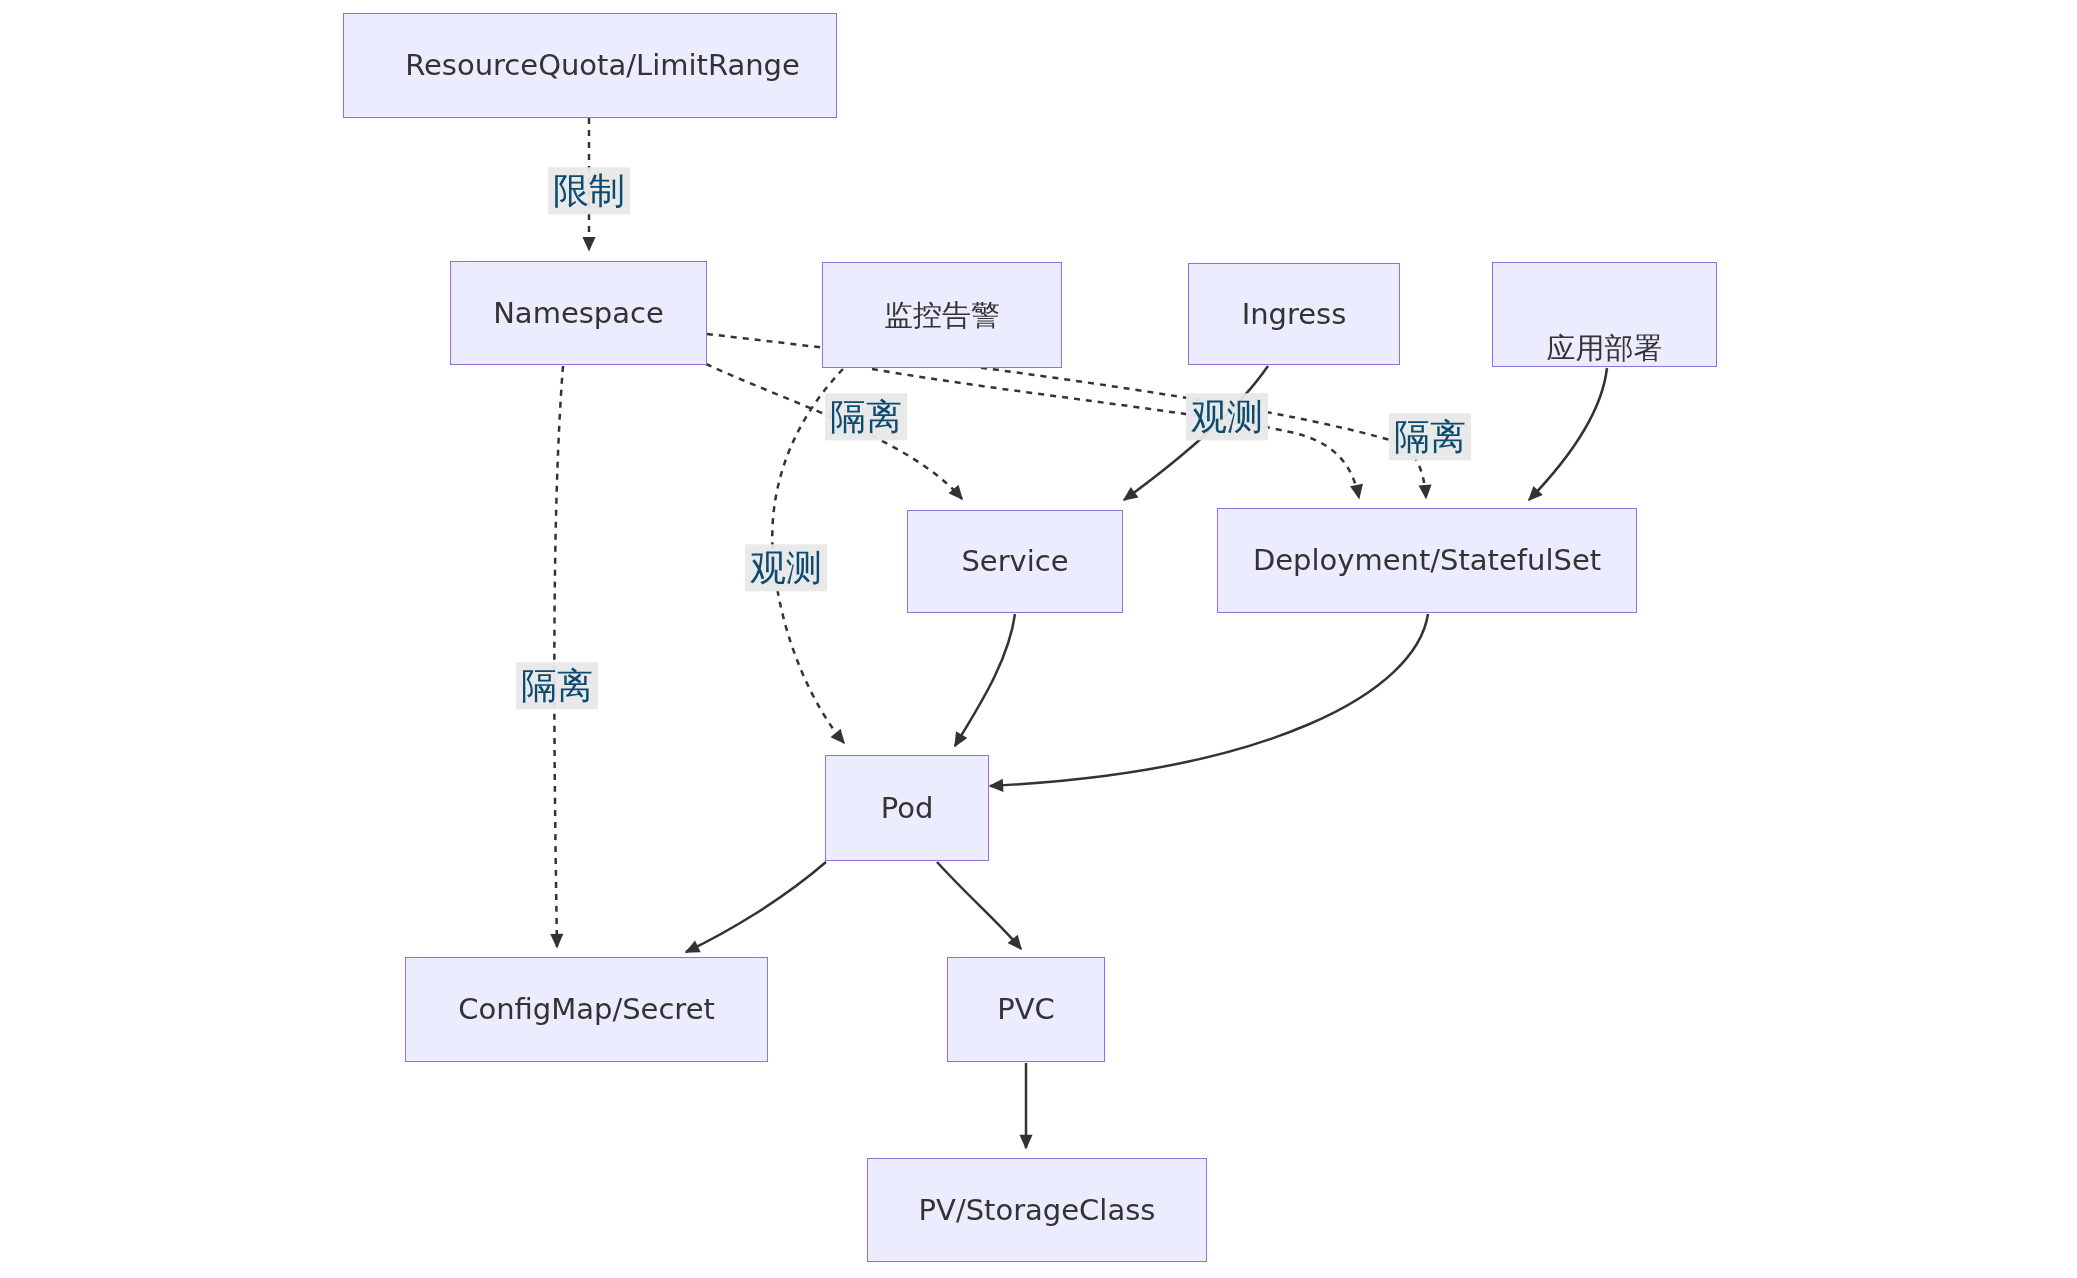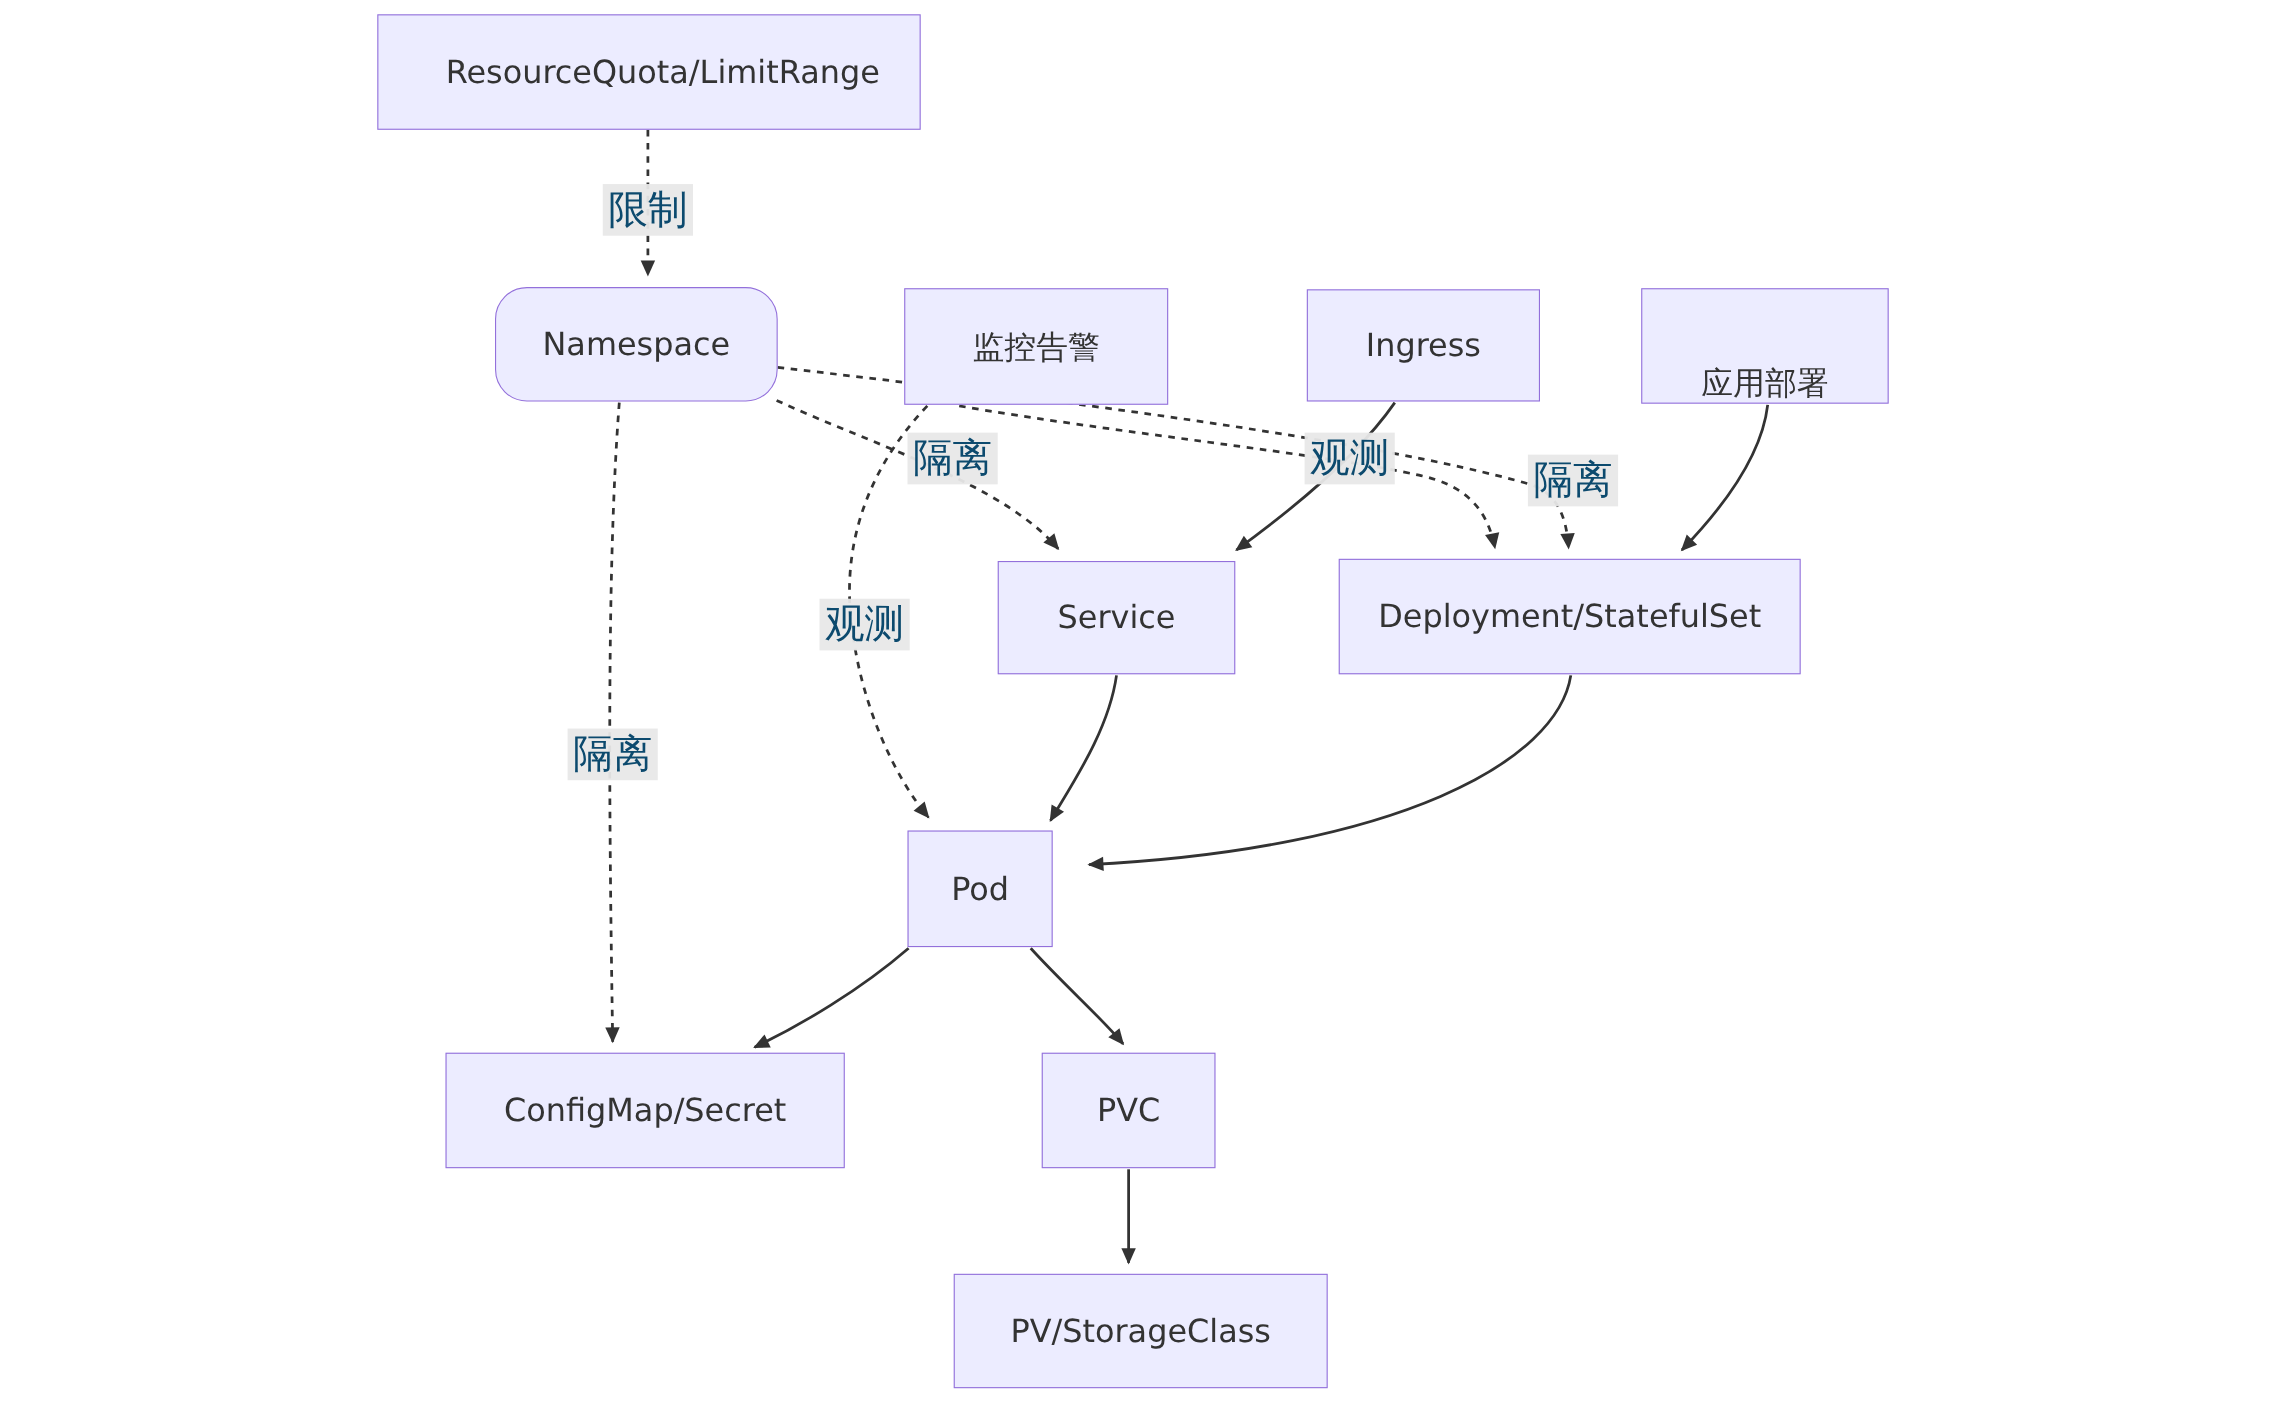--- a/index.html
+++ b/index.html
@@ -79,21 +79,21 @@
     <path class="edge" d="M1428,614 C1416,692 1270,772 990,786" marker-end="url(#arrow)"></path>
     <path class="edge" d="M826,862 C782,900 728,932 686,952" marker-end="url(#arrow)"></path>
     <path class="edge" d="M937,862 C968,896 1002,926 1021,949" marker-end="url(#arrow)"></path>
     <path class="edge" d="M1026,1063 L1026,1148" marker-end="url(#arrow)"></path>
   </svg>
 
   <div class="node" style="left:343px; top:13px; width:494px; height:105px;padding-left:25px;">
     <span>ResourceQuota/LimitRange</span>
   </div>
 
-  <div class="node" style="left:450px; top:261px; width:257px; height:104px;border-radius:29px;">
+  <div class="node" style="left:450px; top:261px; width:257px; height:104px;">
     <span>Namespace</span>
   </div>
 
   <div class="node" style="left:822px; top:262px; width:240px; height:106px;">
     <span>监控告警</span>
   </div>
 
   <div class="node" style="left:1188px; top:263px; width:212px; height:102px;">
     <span>Ingress</span>
   </div>
@@ -103,21 +103,21 @@
   </div>
 
   <div class="node" style="left:907px; top:510px; width:216px; height:103px;">
     <span>Service</span>
   </div>
 
   <div class="node" style="left:1217px; top:508px; width:420px; height:105px;">
     <span>Deployment/StatefulSet</span>
   </div>
 
-  <div class="node" style="left:825px; top:755px; width:132px; height:106px;">
+  <div class="node" style="left:825px; top:755px; width:164px; height:106px;">
     <span>Pod</span>
   </div>
 
   <div class="node" style="left:375px; top:957px; width:363px; height:105px;margin-left:30px;">
     <span>ConfigMap/Secret</span>
   </div>
 
   <div class="node" style="left:947px; top:957px; width:158px; height:105px;">
     <span>PVC</span>
   </div>

